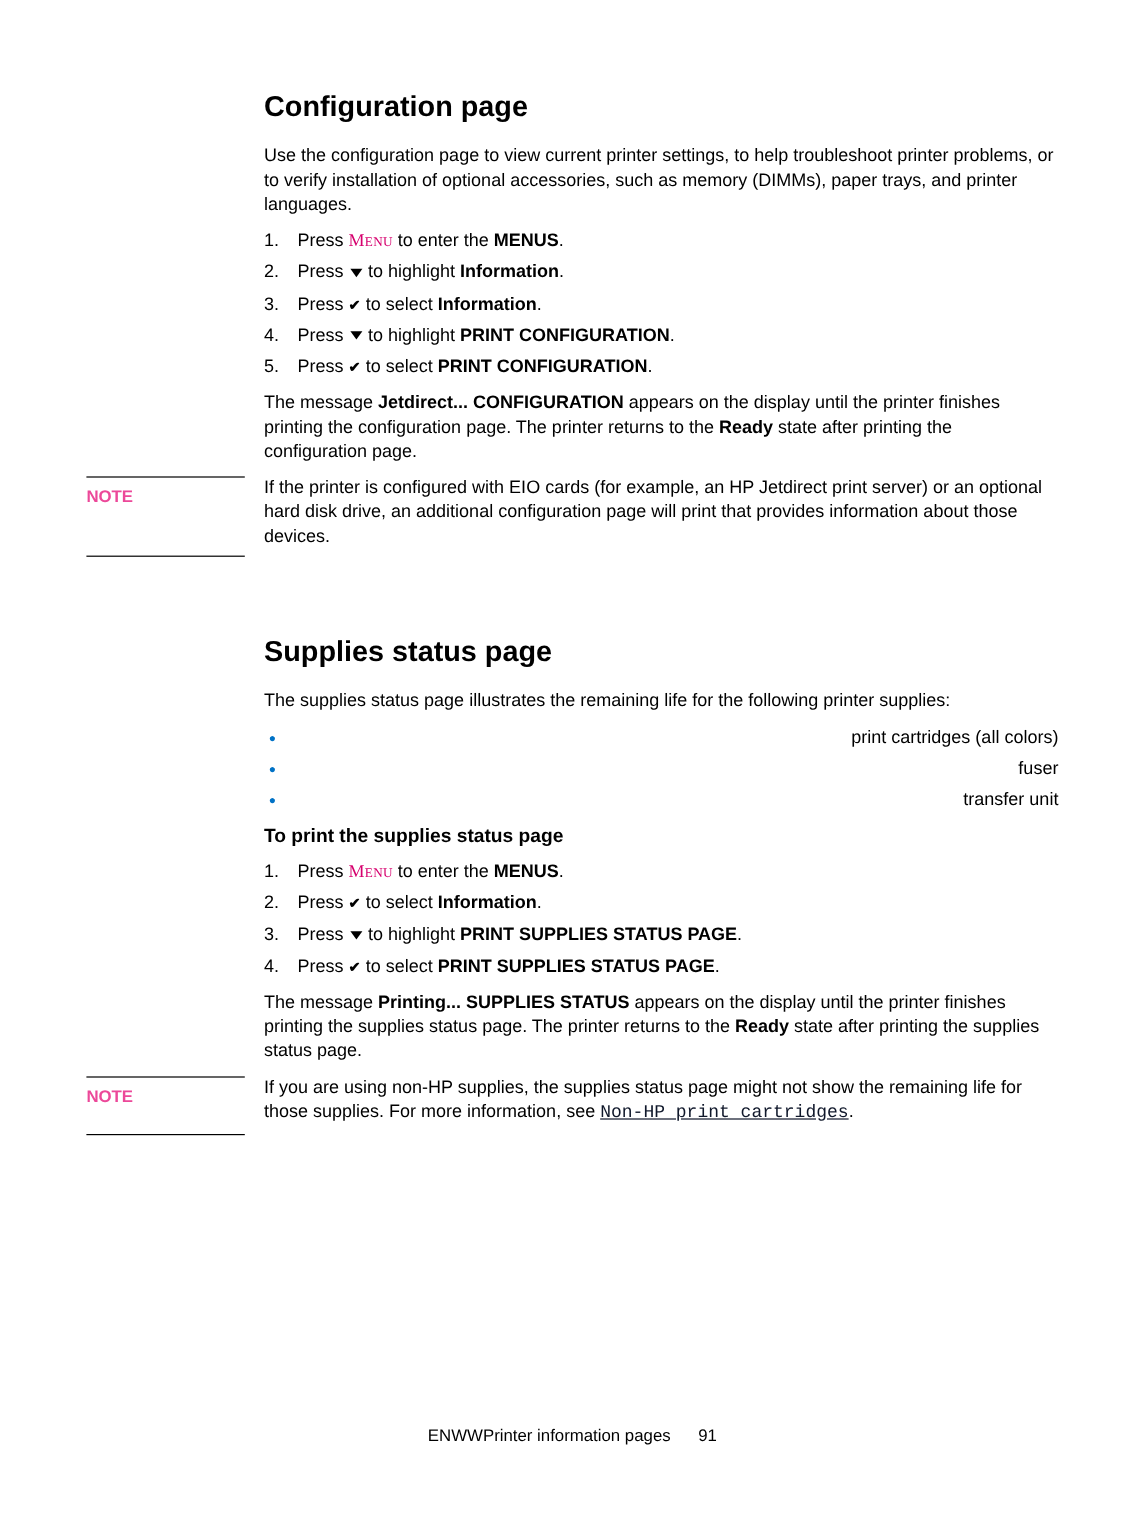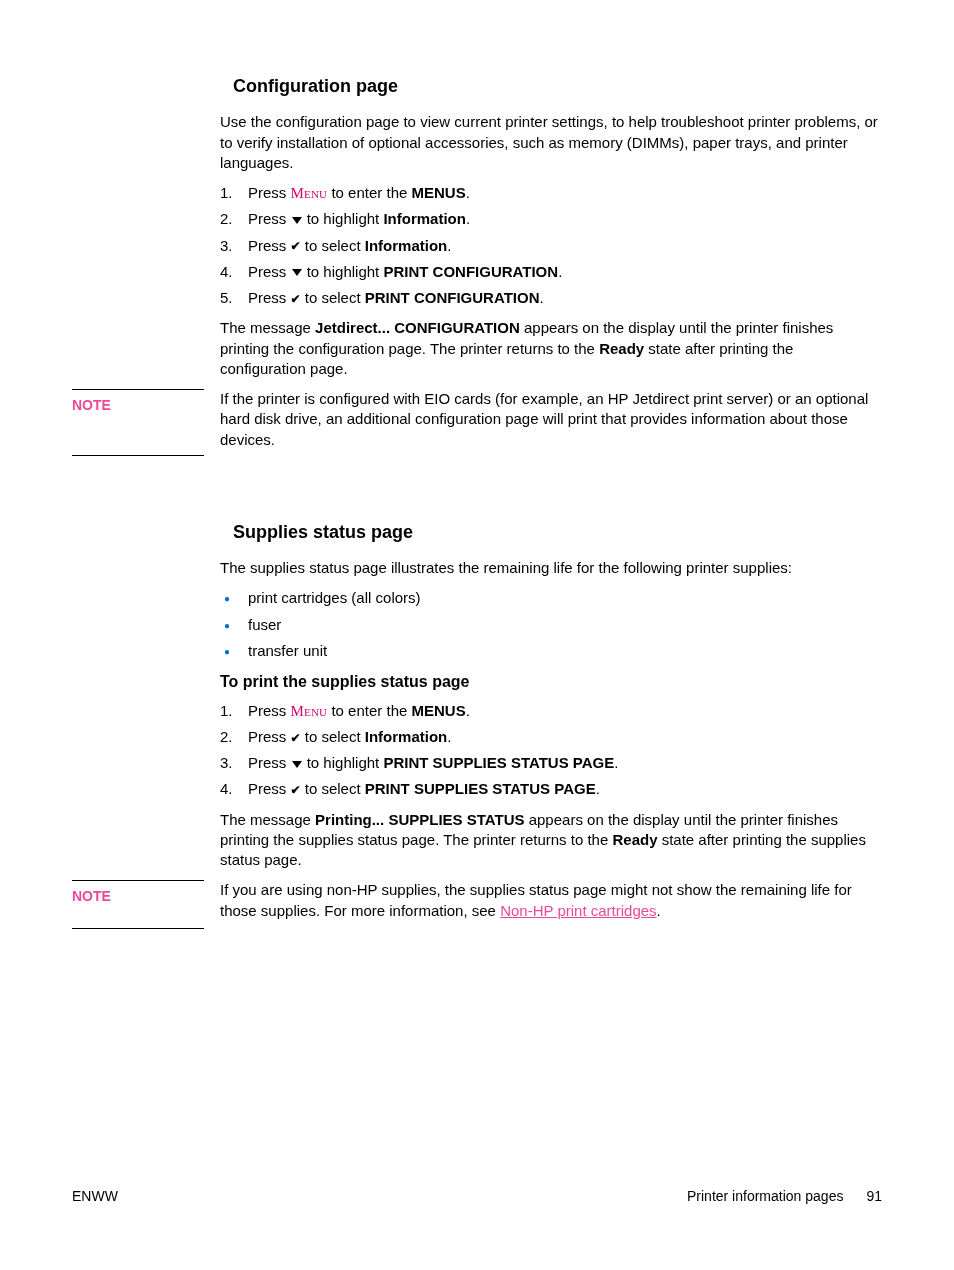--- a/index.html
+++ b/index.html
@@ -16,25 +16,24 @@
   .page {
     position: absolute;
     top: 64px;
     left: 72px;
     right: 72px;
   }
   .content {
     margin-left: 148px;
   }
   h2 {
-    font-size: 18px;
+    font-size: 24px;
     font-weight: bold;
     margin-bottom: 14px;
     margin-top: 10px;
-    margin-left: 13px;
   }
   h3 {
     font-size: 16px;
     font-weight: bold;
     margin-bottom: 8px;
   }
   p.body {
     margin-bottom: 10px;
   }
   ol {
@@ -50,20 +49,21 @@
   }
   ol > li::before {
     content: counter(step) ".";
     position: absolute;
     left: 0;
     top: 0;
   }
   ul.bullets {
     list-style: none;
     margin: 4px 0 10px 0;
+    text-align: right;
   }
   ul.bullets > li {
     position: relative;
     padding-left: 28px;
     margin: 6px 0;
   }
   ul.bullets > li::before {
     content: "\25CF";
     color: #0072c6;
     font-size: 10px;
@@ -105,30 +105,31 @@
     font-weight: bold;
     border-top: 1px solid #000;
     border-bottom: 1px solid #000;
     padding: 6px 0 40px 0;
     font-size: 14px;
   }
   .note-body {
     margin-left: 148px;
   }
   .link {
-    color: #ec4899;
+    color: #0f172a;
     text-decoration: underline;
+    font-family: Liberation Mono, monospace;
   }
   .footer {
     position: absolute;
     bottom: 64px;
     left: 72px;
     right: 72px;
     display: flex;
-    justify-content: space-between;
+    justify-content: center;
     align-items: baseline;
     font-size: 14px;
   }
   .footer .right {
     display: flex;
     gap: 23px;
     align-items: baseline;
   }
   .footer .pgnum {
     font-weight: normal;

